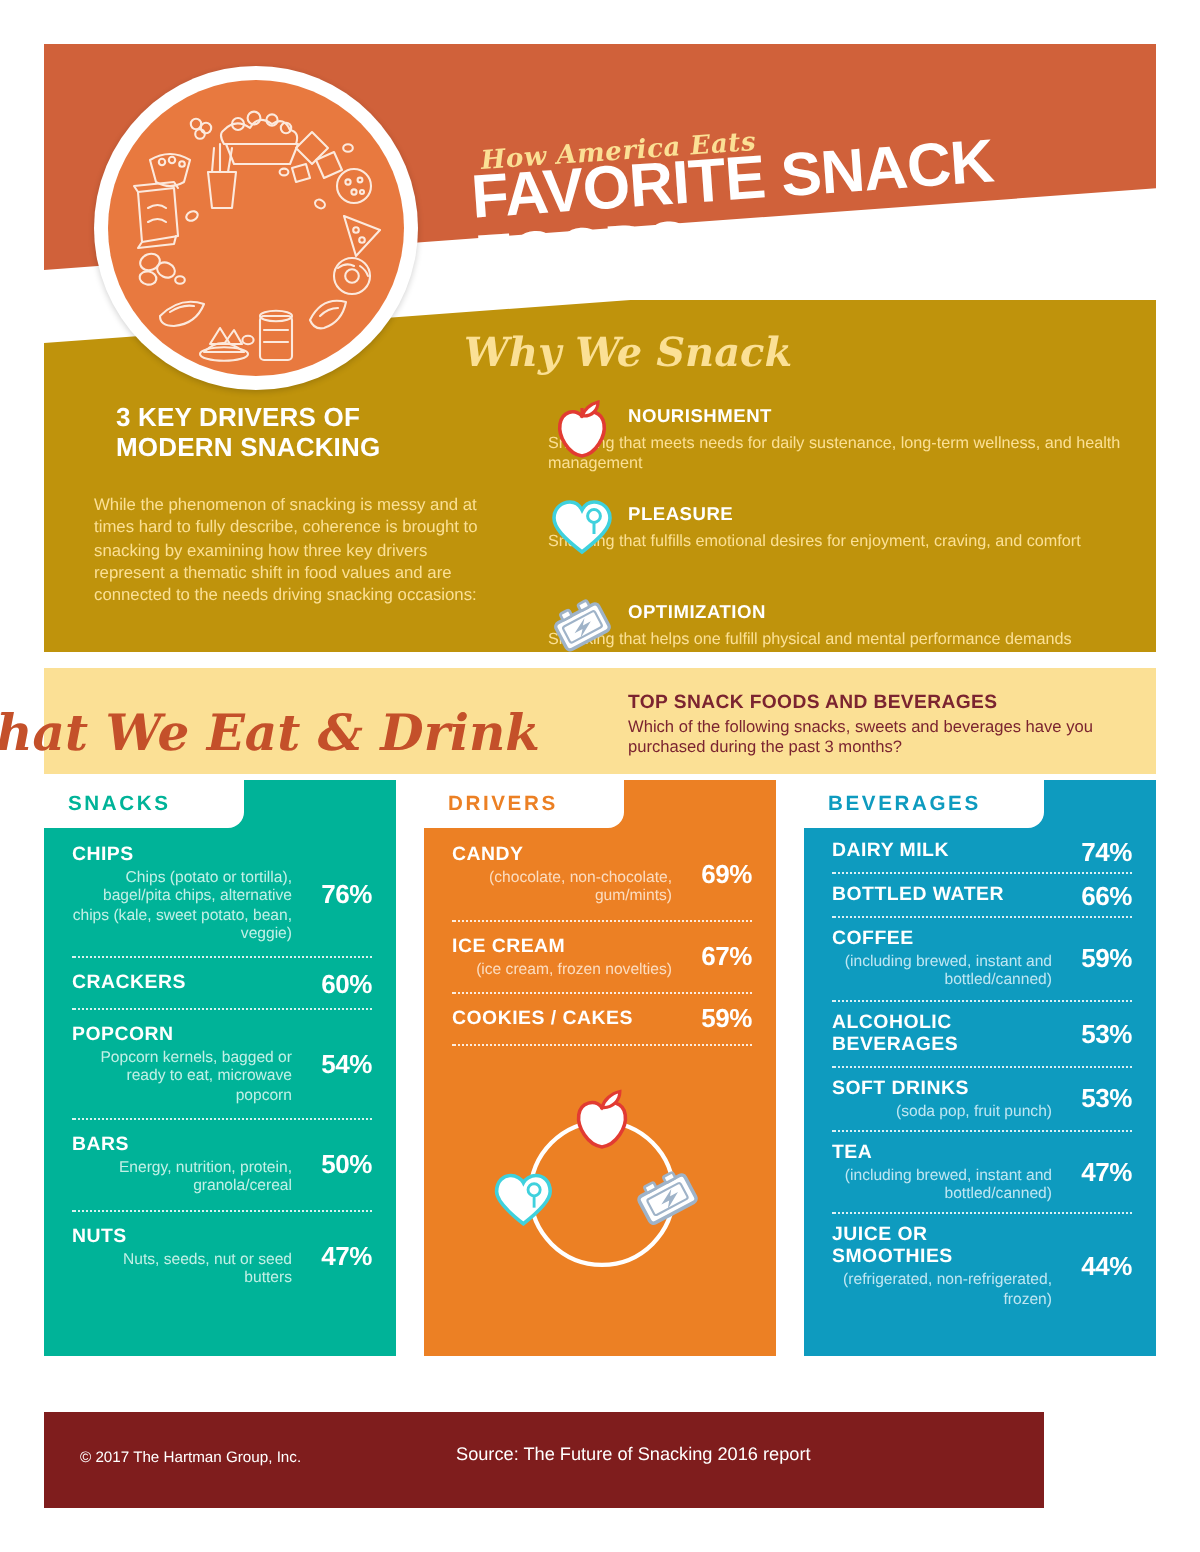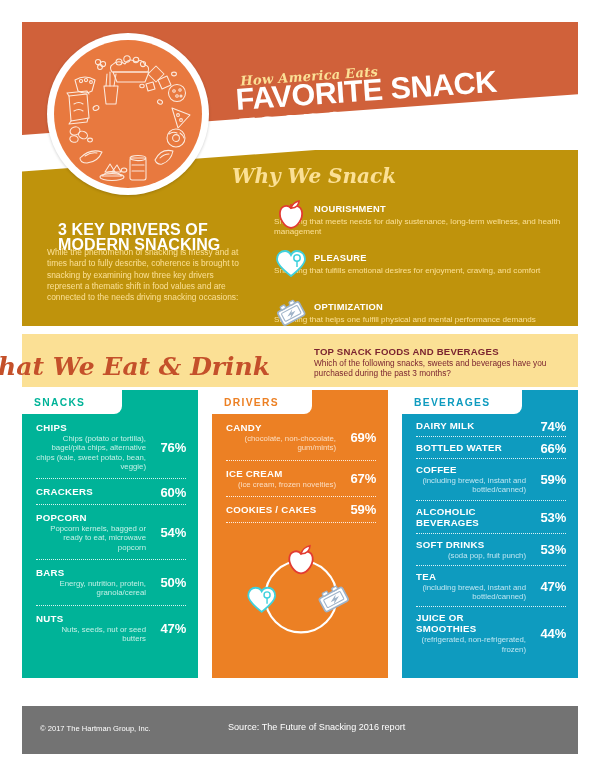--- a/index.html
+++ b/index.html
@@ -62,22 +62,22 @@
   .olive-diag {
     position:absolute; left:-10px; top:-78px; width:600px; height:100px;
     background:#ffffff; transform:rotate(-4.2deg); transform-origin:left top;
   }
   .why-title {
     position:absolute; left:210px; top:14px;
     font-family:"DejaVu Serif", serif; font-style:italic; font-weight:bold;
     font-size:20px; color:#fbe095;
   }
   .drivers-head {
-    position:absolute; left:36px; top:73px; width:180px;
-    font-weight:bold; font-size:16px; line-height:14.5px; color:#ffffff;
+    position:absolute; left:36px; top:52px; width:180px;
+    font-weight:bold; font-size:13px; line-height:14.5px; color:#ffffff;
     letter-spacing:0.1px;
   }
   .drivers-body {
     position:absolute; left:25px; top:97px; width:192px;
     font-size:8.4px; line-height:11.3px; color:#fbe095;
   }
   .drivers {
     position:absolute; left:252px; top:48px; width:306px;
   }
   .driver { position:relative; min-height:41px; margin-bottom:8px; }
@@ -144,22 +144,22 @@
     height:0; border-top:1.6px dotted #ffffff; opacity:0.85;
     margin:1px 0 1px 0;
   }
   .bev-items .item { padding:4px 0 4px 0; }
   .bev-items .item .lbl-wrap { padding-right:40px; }
 
   .cycle { position:relative; margin:12px 8px 0 8px; height:118px; }
 
   
   .footer {
-    position:absolute; left:22px; top:706px; width:556px; height:48px;
-    background:#737373;
+    position:absolute; left:22px; top:706px; width:500px; height:48px;
+    background:#7f1d1d;
   }
   .copy {
     position:absolute; left:18px; top:18px;
     font-size:7.6px; color:#ffffff;
   }
   .source {
     position:absolute; left:206px; top:16px;
     font-size:9.1px; color:#ffffff;
   }
   .logo { position:absolute; right:14px; top:8px; width:112px; height:34px; }

